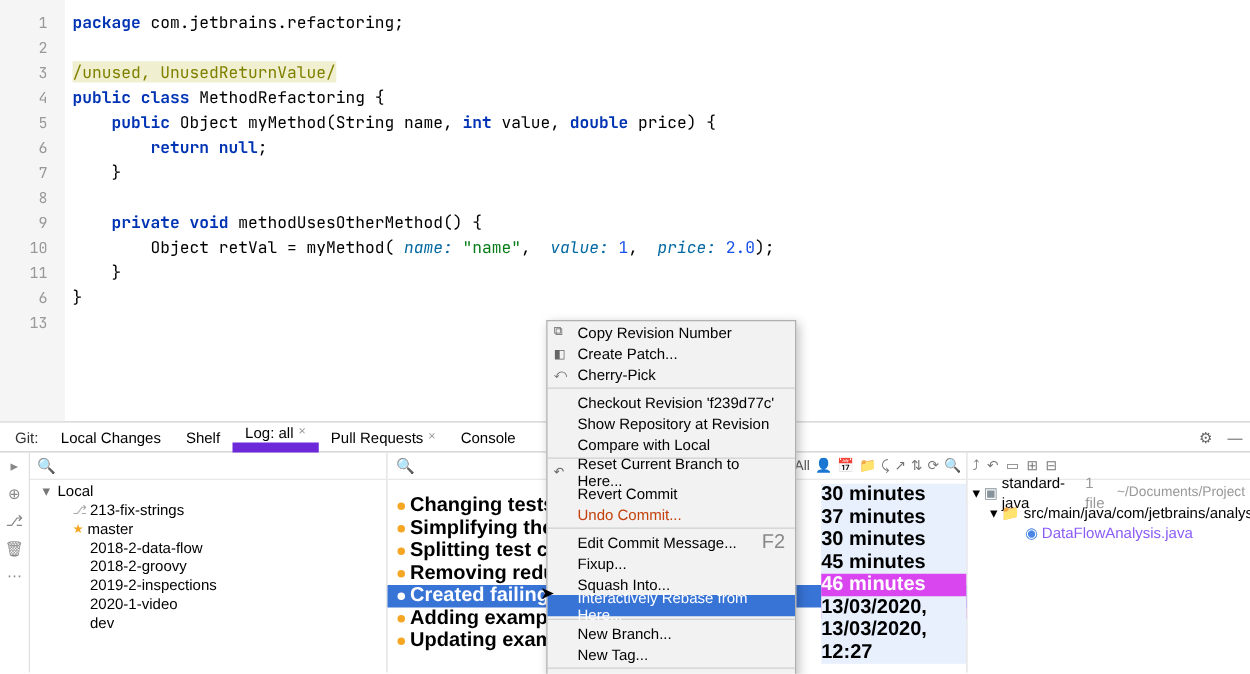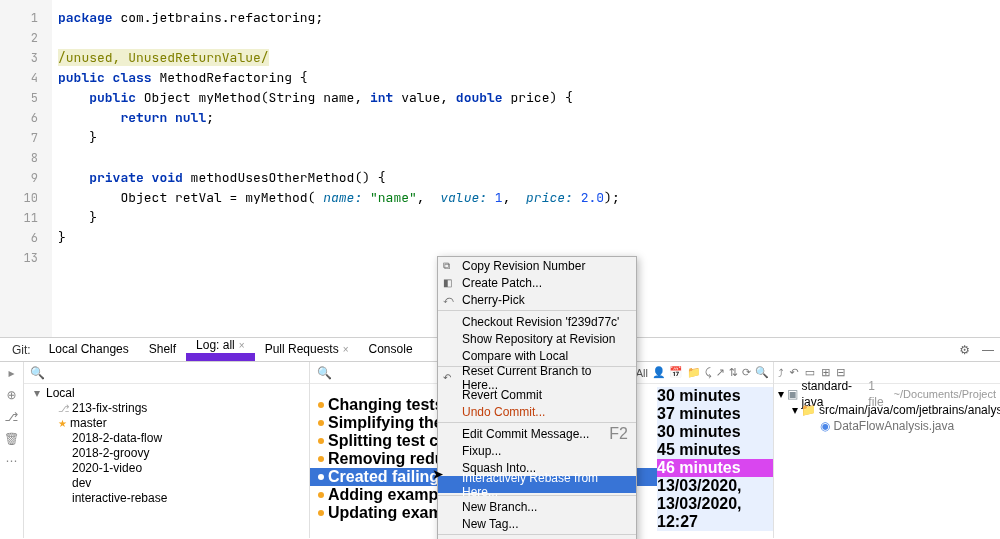--- a/index.html
+++ b/index.html
@@ -50,21 +50,21 @@
 .commit-row.selected .time { background: #d946ef; }
 .files { width: 226px; display: flex; flex-direction: column; }
 .files-top { height: 22px; display: flex; align-items: center; border-bottom: 1px solid #e8e8e8; padding: 0 4px; gap: 6px; }
 .files-top .ic { color: #777; font-size: 11px; cursor: pointer; }
 .files-tree { padding: 2px 4px; font-size: 12px; line-height: 16px; }
 .files-tree .frow { display: flex; align-items: center; gap: 3px; height: 16px; }
 .files-tree .folder-ic { color: #87939a; }
 .files-tree .file-ic { color: #4a86e8; }
 .files-tree .count { color: #999; }
 .files-tree .path { color: #999; font-size: 11px; }
-.files-tree .link { color: #737373; }
+.files-tree .link { color: #8b5cf6; }
 .context-menu { position: absolute; left: 437px; top: 256px; width: 200px; background: #f2f2f2; border: 1px solid #b0b0b0; box-shadow: 2px 2px 8px rgba(0,0,0,0.25); font-size: 12px; z-index: 100; }
 .context-menu .item { padding: 2px 8px 2px 24px; height: 17px; display: flex; align-items: center; position: relative; cursor: pointer; }
 .context-menu .item.hovered { background: #3874d6; color: #fff; }
 .context-menu .item.disabled { color: #c2410c; }
 .context-menu .item .mic { position: absolute; left: 5px; font-size: 10px; color: #666; }
 .context-menu .item .shortcut { margin-left: auto; color: #888; font-size: 16px; }
 .context-menu .sep { height: 1px; background: #d0d0d0; margin: 2px 0; }
 .cursor-ptr { position: absolute; left: 432px; top: 466px; z-index: 200; font-size: 14px; pointer-events: none; }
 </style>
 </head>
@@ -84,21 +84,21 @@
       <div class="ln">10</div>
       <div class="ln">11</div>
       <div class="ln">6</div>
       <div class="ln">13</div>
     </div>
   <div class="code" id="code"><div class="row"><span class="kw">package </span><span class="pkg">com.jetbrains.refactoring;</span></div><div class="row"></div><div class="row"><span class="ann">/unused, UnusedReturnValue/</span></div><div class="row"><span class="kw">public class </span><span>MethodRefactoring {</span></div><div class="row"><span class="kw">    public </span><span>Object myMethod(String name, </span><span class="kw">int </span><span>value, </span><span class="kw">double </span><span>price) {</span></div><div class="row"><span class="kw">        return null</span><span>;</span></div><div class="row"><span>    }</span></div><div class="row"></div><div class="row"><span class="kw">    private void </span><span>methodUsesOtherMethod() {</span></div><div class="row"><span>        Object retVal = myMethod( </span><span class="hint">name: </span><span class="str">"name"</span><span>,  </span><span class="hint">value: </span><span class="num">1</span><span>,  </span><span class="hint">price: </span><span class="num">2.0</span><span>);</span></div><div class="row"><span>    }</span></div><div class="row"><span>}</span></div><div class="row"></div></div>
 </div>
 
 <div class="tabs">
   <span class="lbl">Git:</span>
-  <div id="panel-tabs" style="display:flex;align-items:flex-end;height:100%">
+  <div id="panel-tabs" style="display:flex;align-items:center;height:100%">
       <div class="tab">Local Changes</div>
       <div class="tab">Shelf</div>
       <div class="tab active">Log: all<span class="close">×</span></div>
       <div class="tab">Pull Requests<span class="close">×</span></div>
       <div class="tab">Console</div>
     </div>
   <div class="spacer"></div>
   <span class="tool-icon">⚙</span>
   <span class="tool-icon">—</span>
 </div>
@@ -132,29 +132,29 @@
         <div class="node indent">
           <span class="branch-icon"></span>
           <span>2018-2-data-flow</span>
         </div>
         <div class="node indent">
           <span class="branch-icon"></span>
           <span>2018-2-groovy</span>
         </div>
         <div class="node indent">
           <span class="branch-icon"></span>
+          <span>2019-2-inspections</span>
+        </div>
+        <div class="node indent">
+          <span class="branch-icon"></span>
           <span>2020-1-video</span>
         </div>
         <div class="node indent">
           <span class="branch-icon"></span>
           <span>dev</span>
-        </div>
-        <div class="node indent">
-          <span class="branch-icon"></span>
-          <span>interactive-rebase</span>
         </div>
       </div>
   </div>
 
   <div class="commits">
     <div class="commits-top">
       <span class="mag search">🔍</span>
       <span class="ic">.*</span>
       <span class="ic">⚙</span>
       <span class="filter">Branch: All</span>

